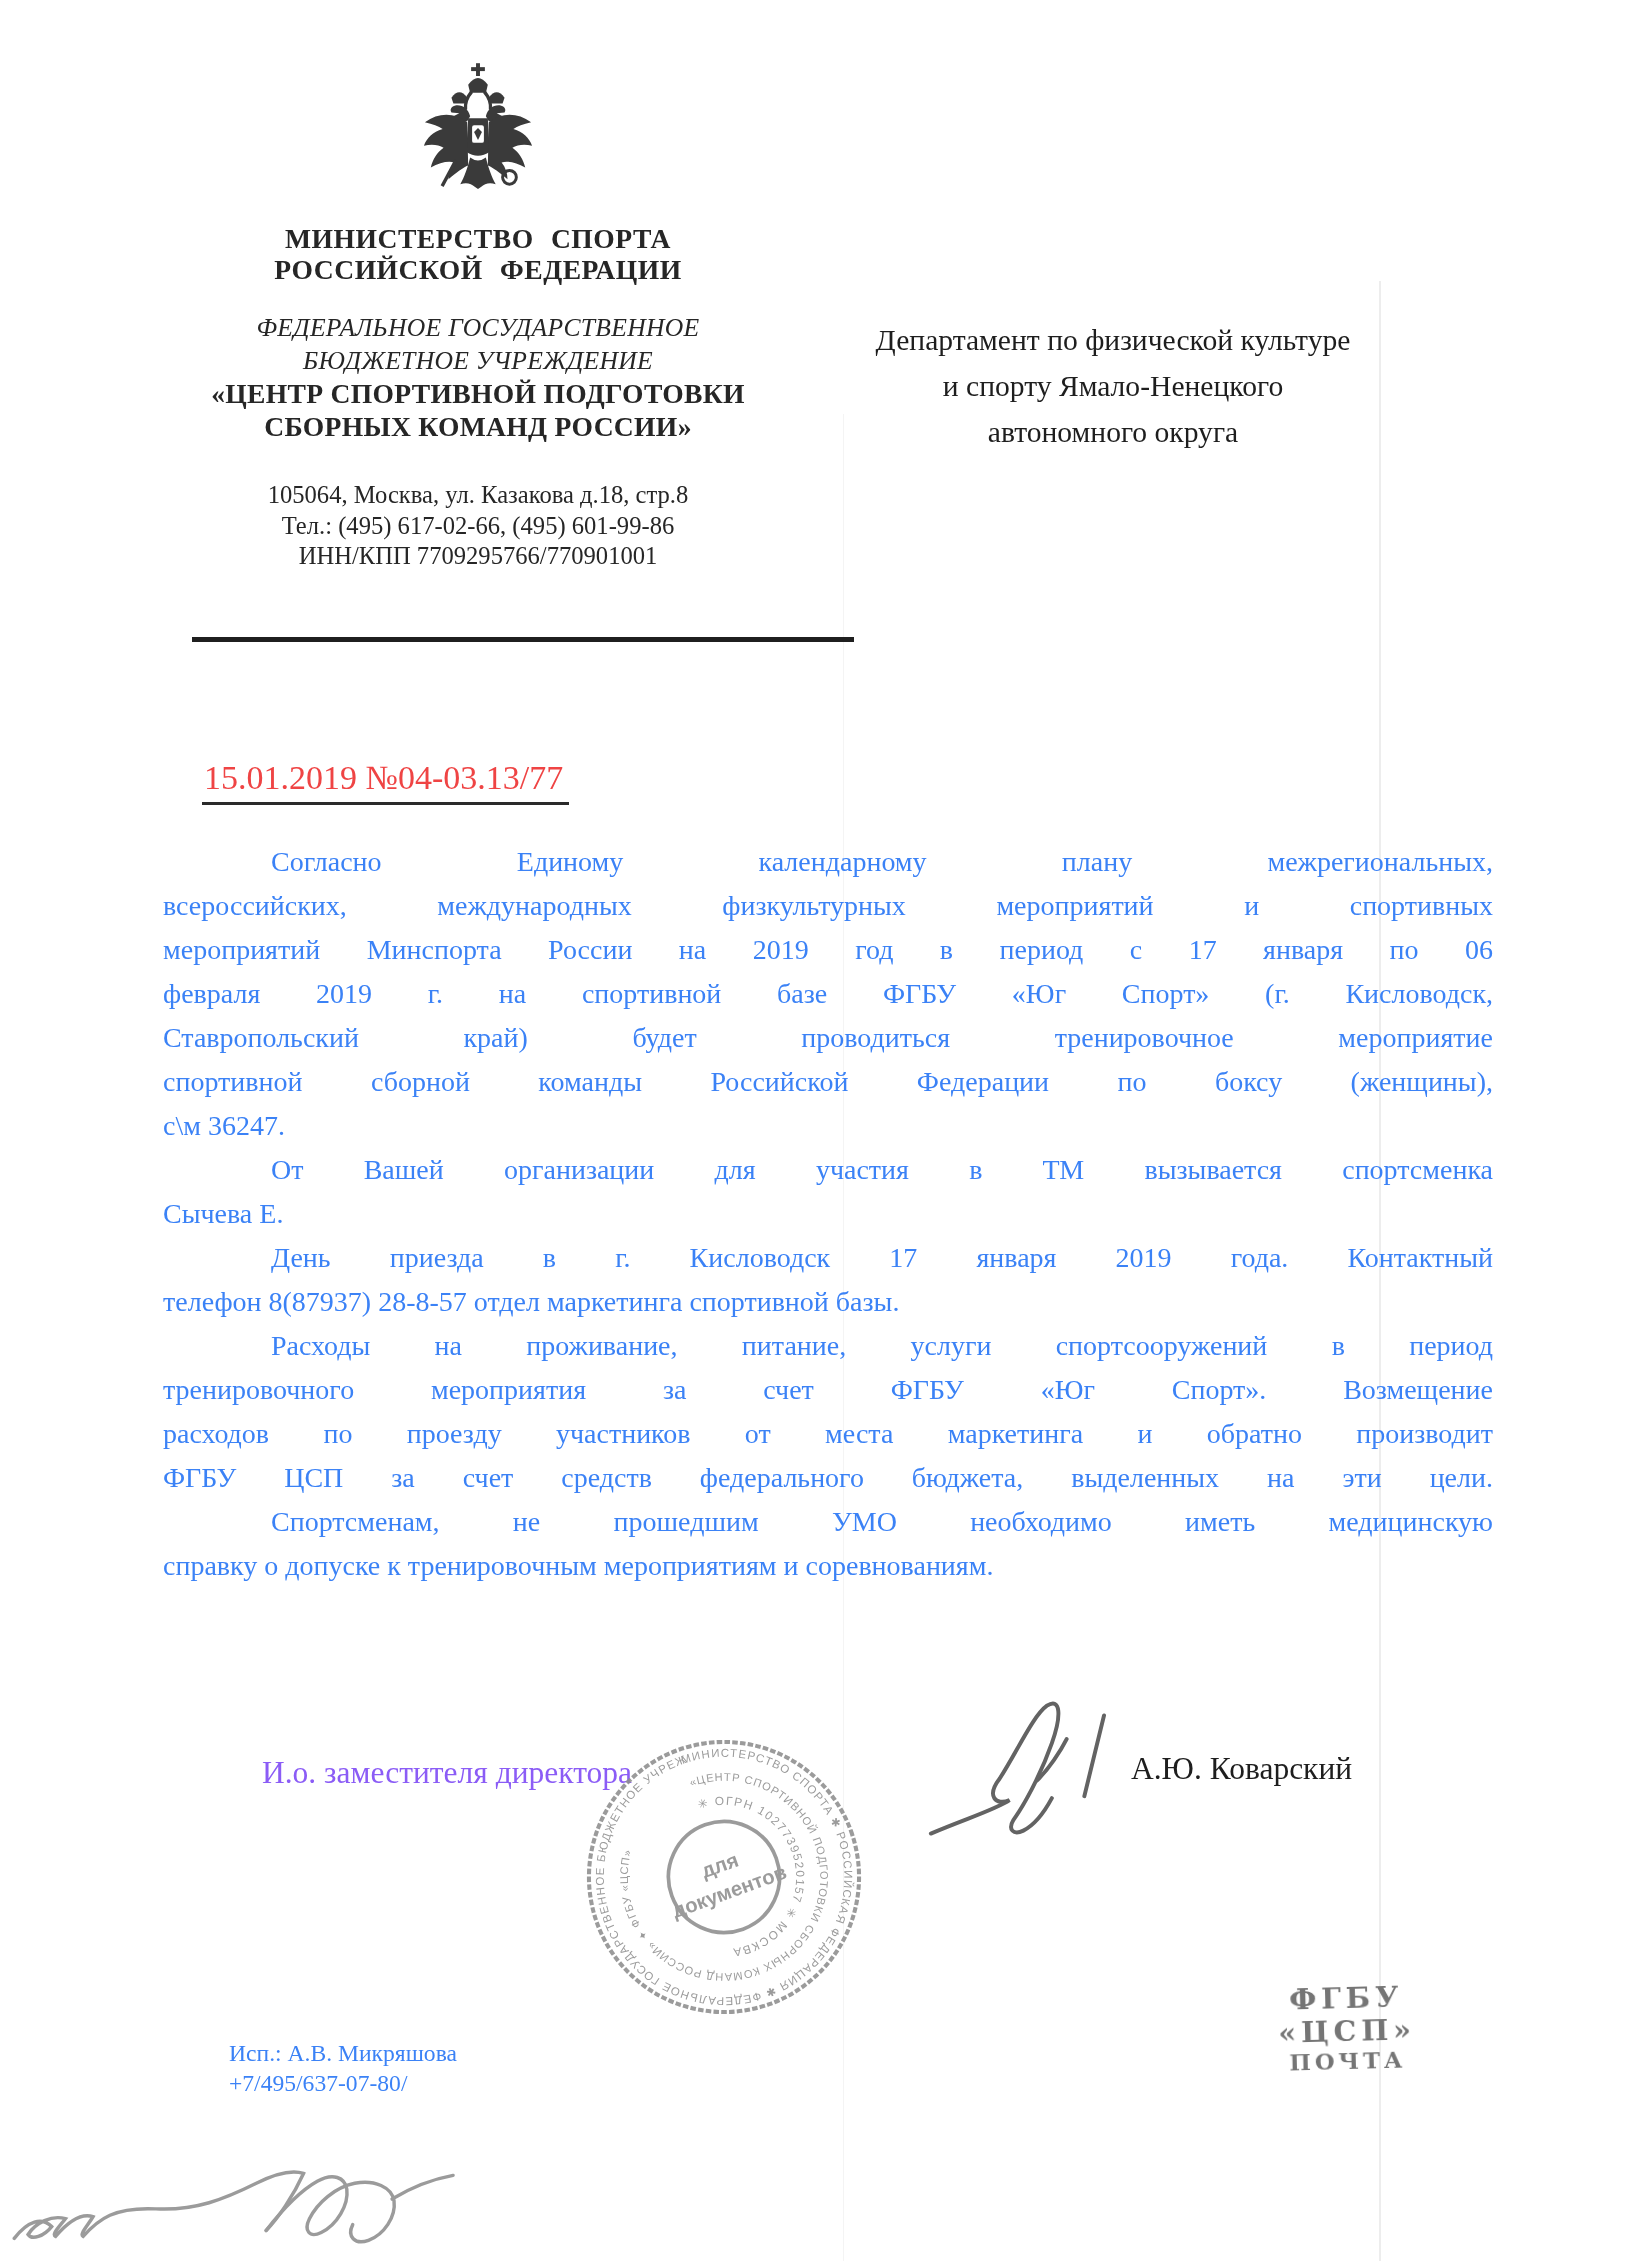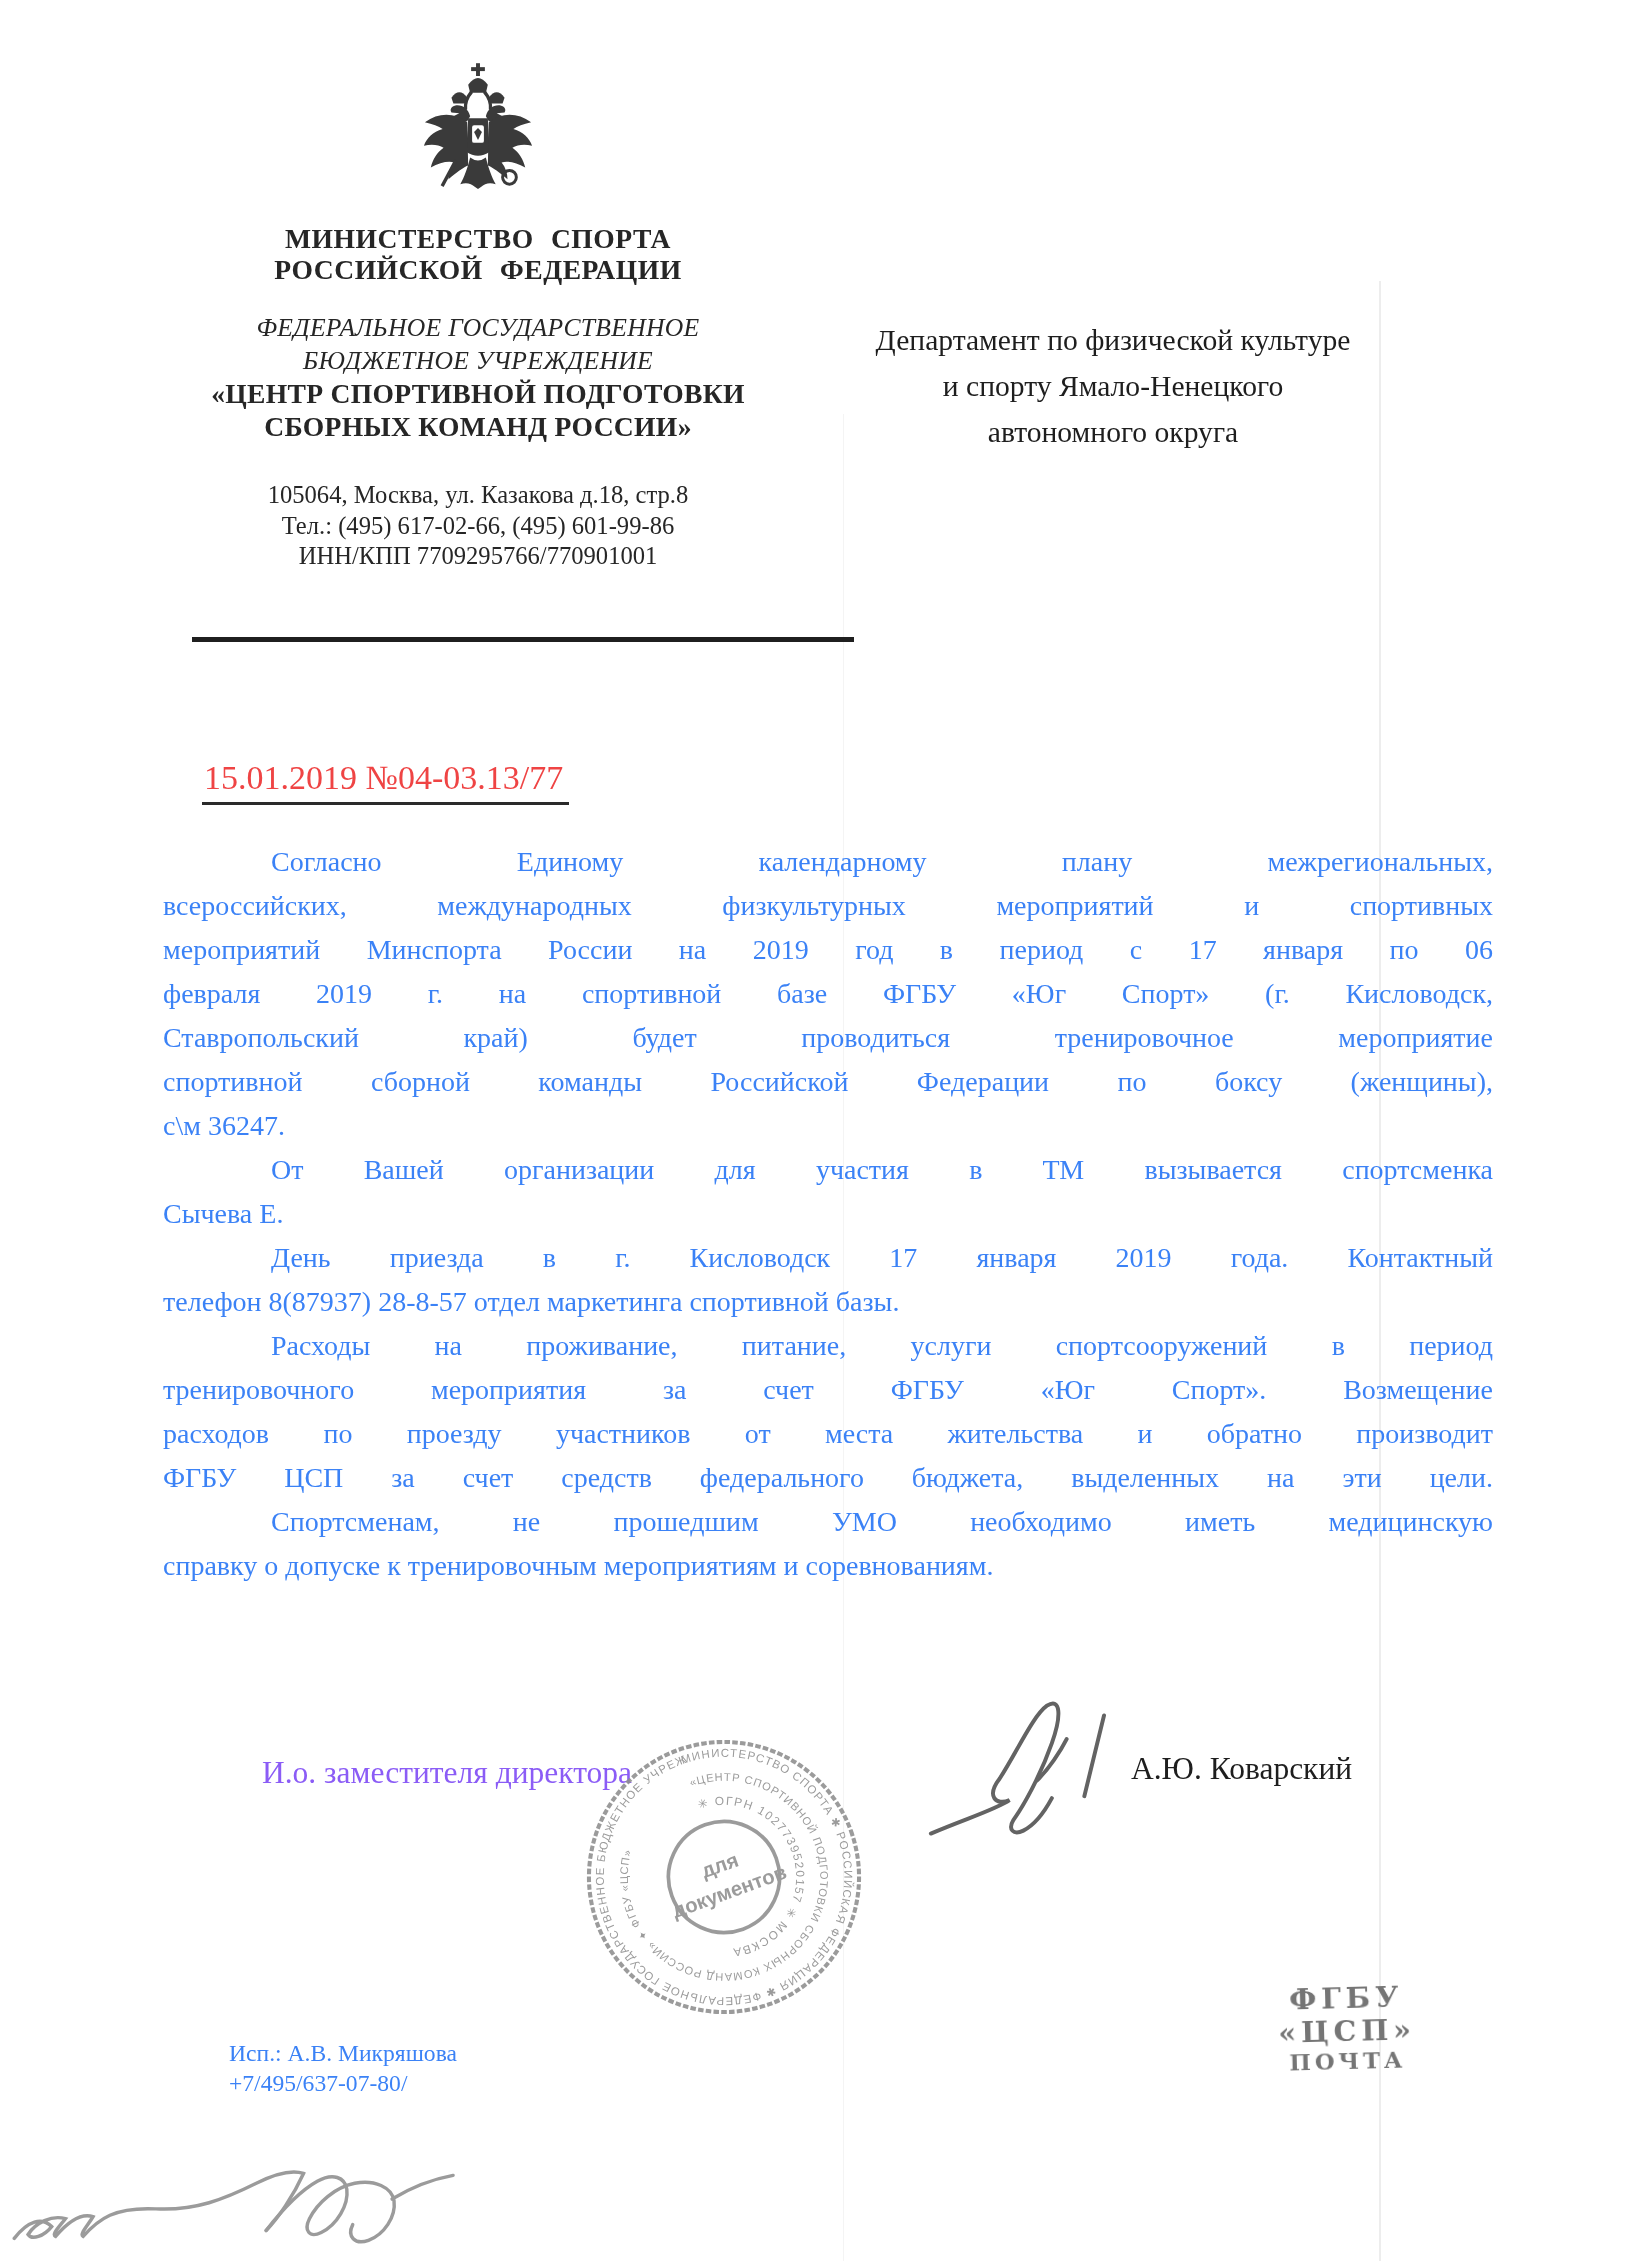--- a/index.html
+++ b/index.html
@@ -134,21 +134,21 @@
       <div class="bline j">февраля 2019 г. на спортивной базе ФГБУ «Юг Спорт» (г. Кисловодск,</div>
       <div class="bline j">Ставропольский край) будет проводиться тренировочное мероприятие</div>
       <div class="bline j">спортивной сборной команды Российской Федерации по боксу (женщины),</div>
       <div class="bline">с\м 36247.</div>
       <div class="bline j first">От Вашей организации для участия в ТМ вызывается спортсменка</div>
       <div class="bline">Сычева Е.</div>
       <div class="bline j first">День приезда в г. Кисловодск 17 января 2019 года. Контактный</div>
       <div class="bline">телефон 8(87937) 28-8-57 отдел маркетинга спортивной базы.</div>
       <div class="bline j first">Расходы на проживание, питание, услуги спортсооружений в период</div>
       <div class="bline j">тренировочного мероприятия за счет ФГБУ «Юг Спорт». Возмещение</div>
-      <div class="bline j">расходов по проезду участников от места жительства и обратно производит</div>
+      <div class="bline j">расходов по проезду участников от места маркетинга и обратно производит</div>
       <div class="bline j">ФГБУ ЦСП за счет средств федерального бюджета, выделенных на эти цели.</div>
       <div class="bline j first">Спортсменам, не прошедшим УМО необходимо иметь медицинскую</div>
       <div class="bline">справку о допуске к тренировочным мероприятиям и соревнованиям.</div>
     </div>
 
   <div class="sig-title">И.о. заместителя директора</div>
   <div class="sig-name">А.Ю. Коварский</div>
 
   <svg class="round-stamp" viewBox="0 0 160 160">
     <g transform="rotate(-20 80 80)">

